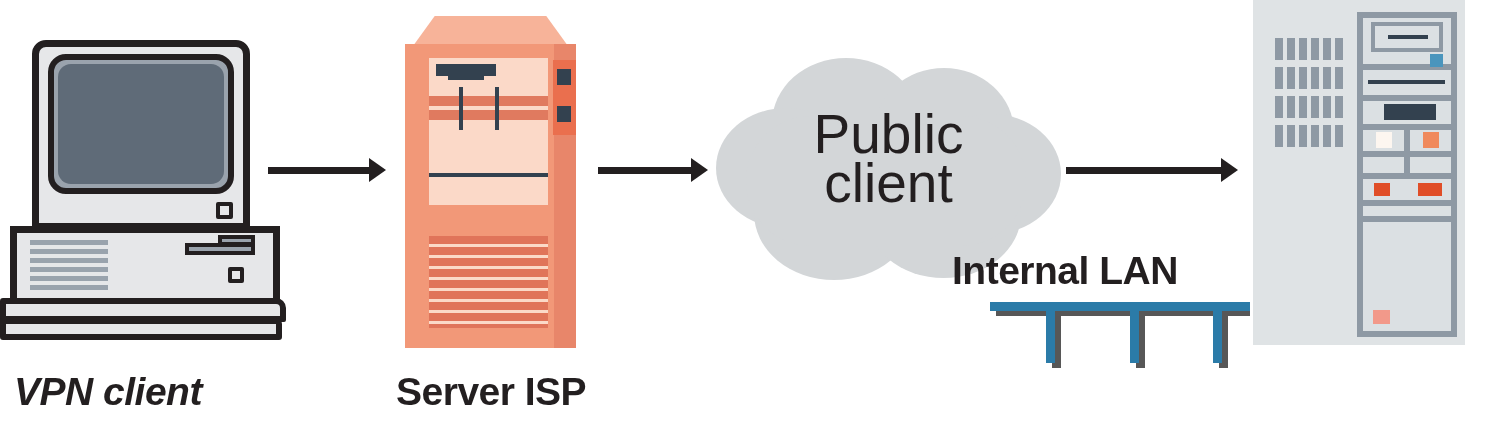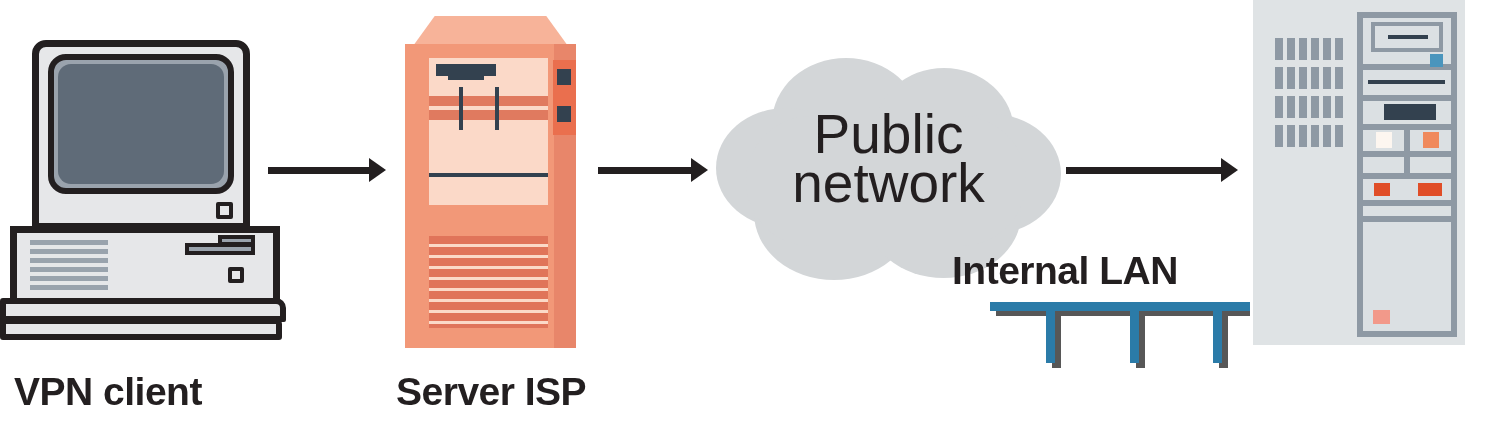--- a/index.html
+++ b/index.html
@@ -216,21 +216,21 @@
     <div class="case-body" style="left:10px; top:196px; width:270px; height:80px;"></div>
     <div class="case-vents" style="left:30px; top:210px; width:78px; height:52px;"></div>
     <div class="floppy-slot" style="left:185px; top:213px; width:70px; height:12px;"></div>
     <div class="floppy-slot" style="left:218px; top:205px; width:37px; height:11px;"></div>
     <div class="case-led" style="left:228px; top:237px; width:16px; height:16px;"></div>
 
     <div class="keyboard-top" style="left:0px; top:268px; width:286px; height:24px;"></div>
     <div class="keyboard-bot" style="left:0px; top:288px; width:282px; height:22px;"></div>
   </div>
 
-  <div class="node-label" style="left:14px; top:372px;">VPN client</div>
+  <div class="node-label" style="left:14px; top:372px;font-style:italic;">VPN client</div>
 
   <div class="arrow" style="left:268px; top:164px; width:118px;">
     <div class="shaft" style="width:101px;"></div>
     <div class="head" style="left:101px;"></div>
   </div>
 
   <div id="local-isp" class="abs" style="left:405px; top:16px; width:180px; height:332px;">
 
     <div class="isp-top-face" style="left:8px; top:0px; width:155px; height:30px;
                 clip-path: polygon(14% 0%, 86% 0%, 100% 100%, 0% 100%);"></div>
@@ -269,21 +269,21 @@
 
   <div id="public-cloud" class="abs" style="left:716px; top:58px; width:345px; height:222px;">
     <div class="cloud-lobe" style="left:56px;  top:0px;   width:148px; height:130px;"></div>
     <div class="cloud-lobe" style="left:158px; top:10px;  width:140px; height:128px;"></div>
     <div class="cloud-lobe" style="left:0px;   top:50px;  width:140px; height:120px;"></div>
     <div class="cloud-lobe" style="left:205px; top:56px;  width:140px; height:120px;"></div>
     <div class="cloud-lobe" style="left:38px;  top:88px;  width:160px; height:134px;"></div>
     <div class="cloud-lobe" style="left:150px; top:92px;  width:155px; height:128px;"></div>
     <div class="cloud-lobe" style="left:30px;  top:58px;  width:280px; height:130px; border-radius:66px;"></div>
 
-    <div class="cloud-text" style="left:0px; top:52px; width:345px;"><span>Public</span><br><span>network</span></div>
+    <div class="cloud-text" style="left:0px; top:52px; width:345px;"><span>Public</span><br><span>client</span></div>
   </div>
 
   <div class="arrow" style="left:1066px; top:164px; width:172px;">
     <div class="shaft" style="width:155px;"></div>
     <div class="head" style="left:155px;"></div>
   </div>
 
   <div class="node-label" style="left:952px; top:251px;">Internal LAN</div>
 
   <div id="lan-bus" class="abs" style="left:990px; top:302px; width:260px; height:64px;">

